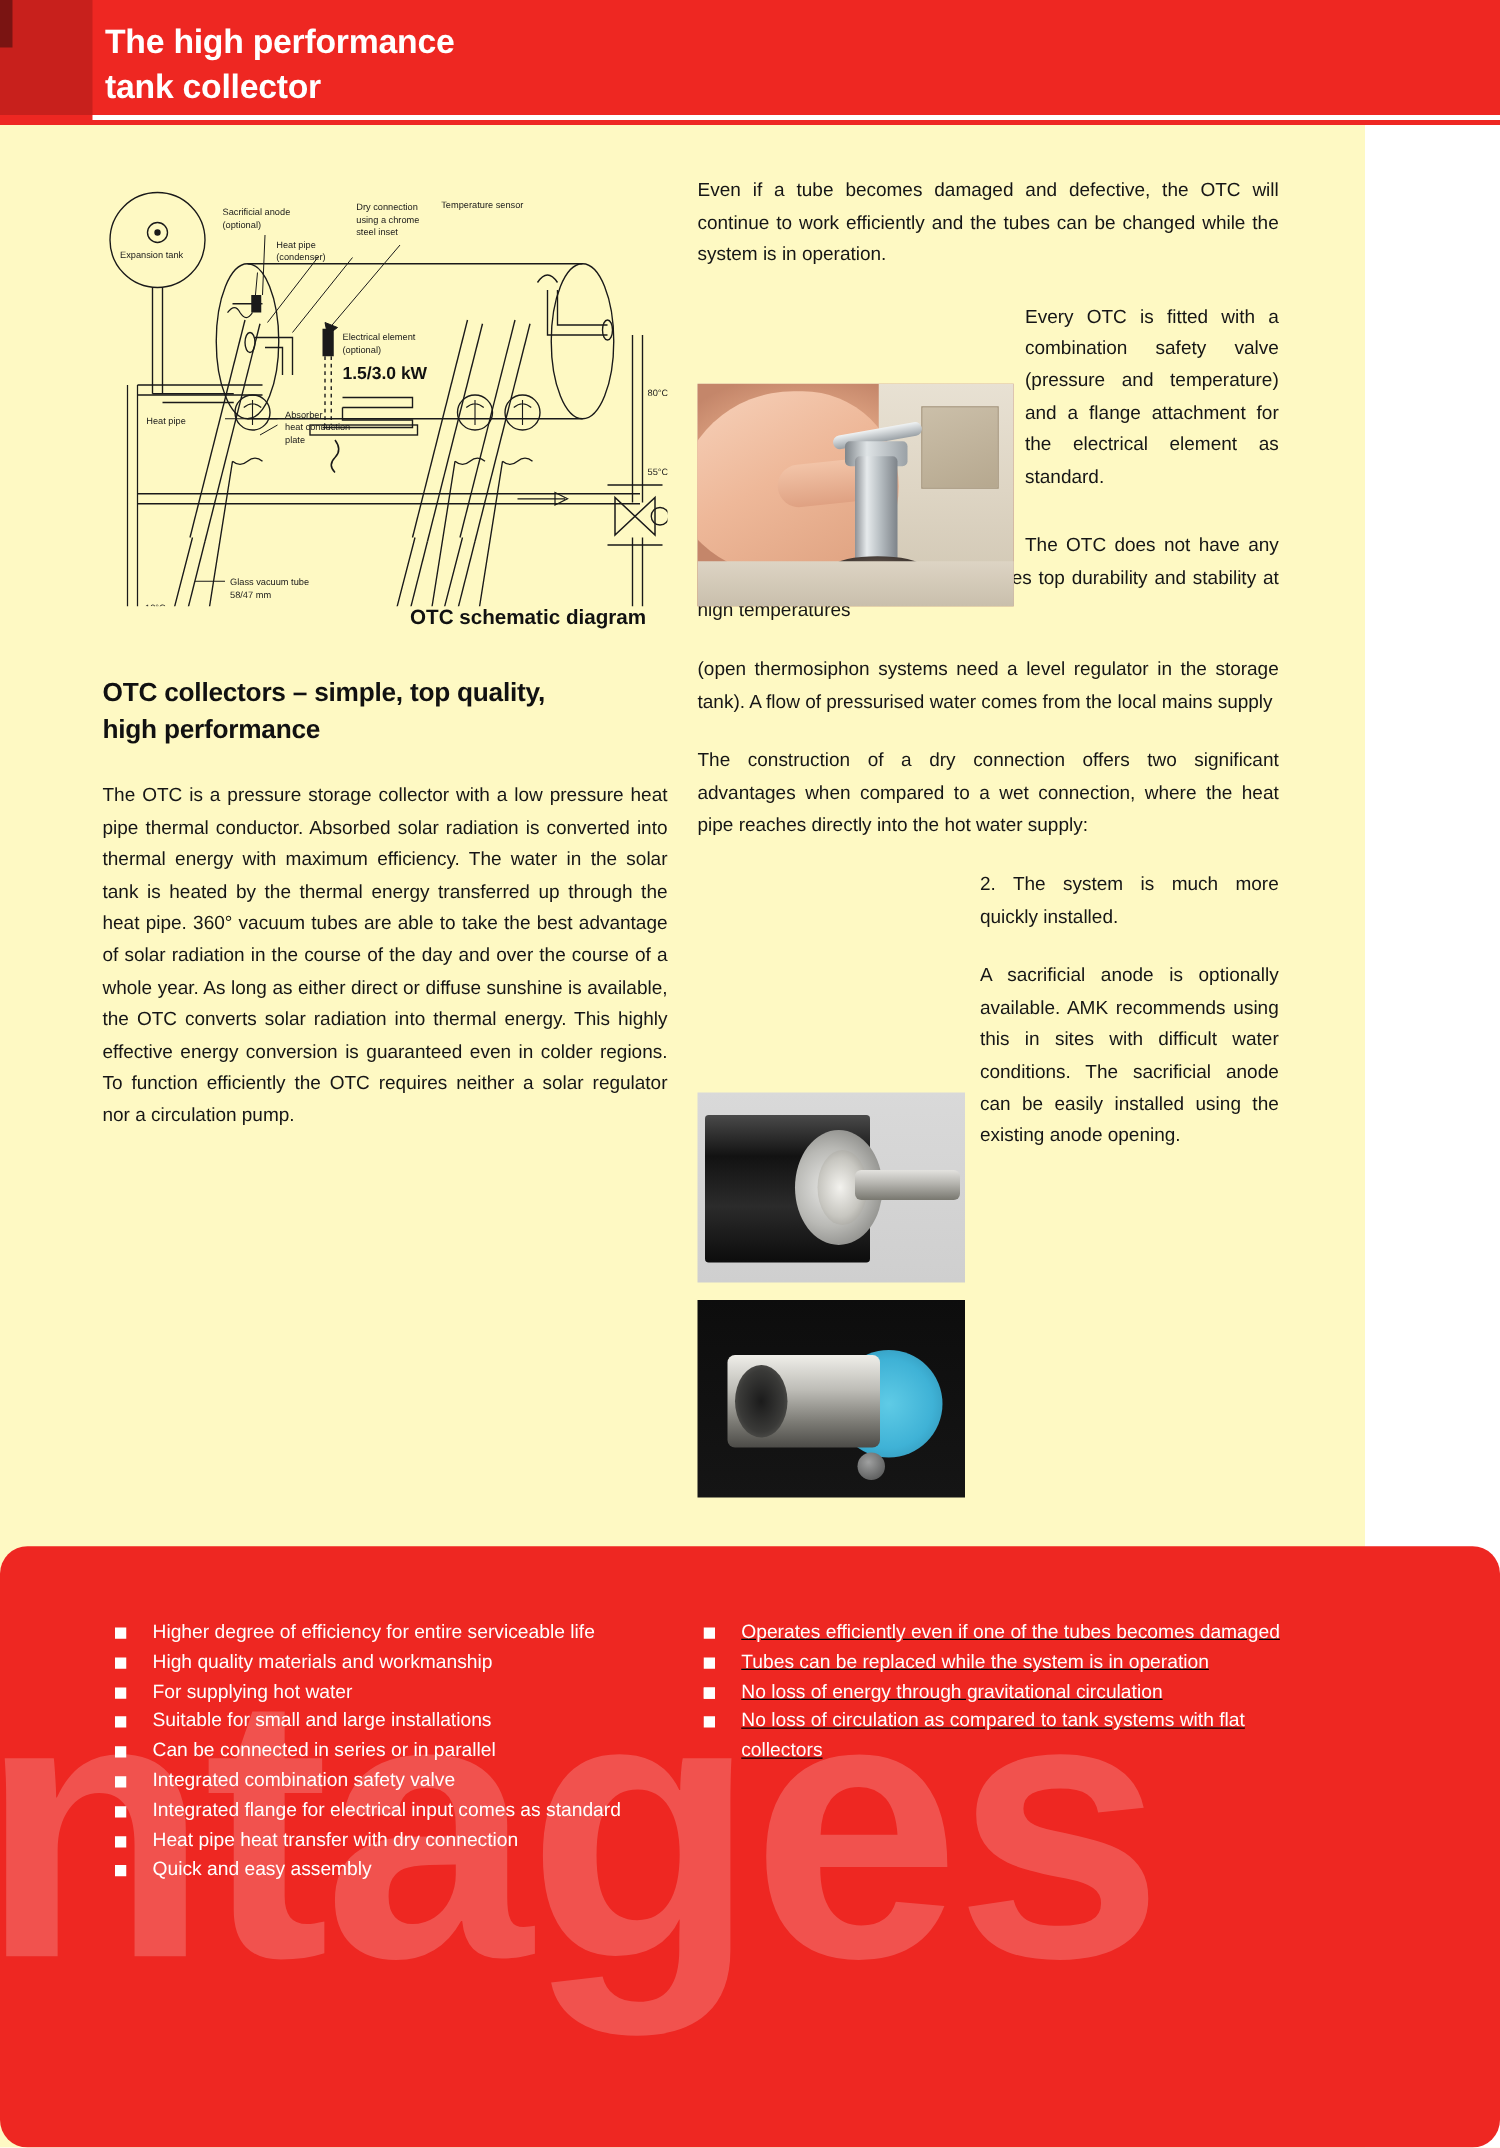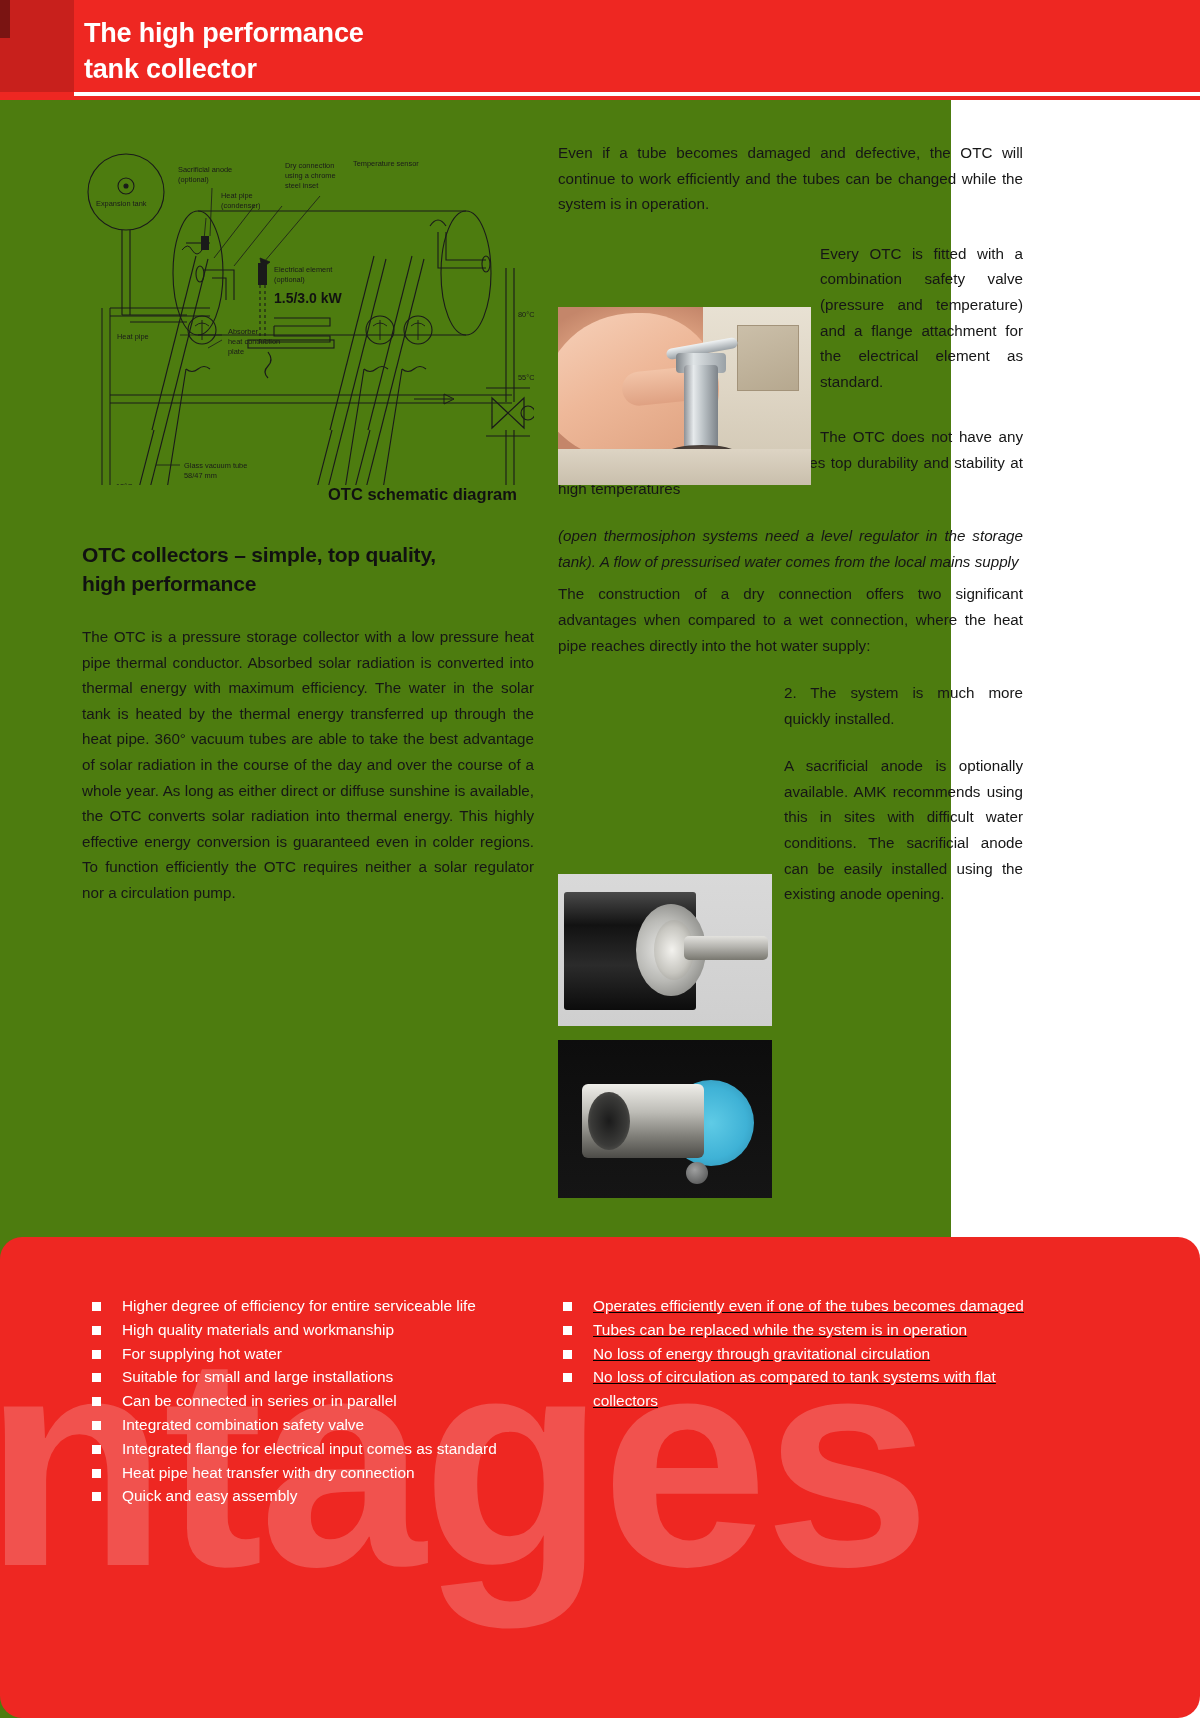--- a/index.html
+++ b/index.html
@@ -2,21 +2,21 @@
 <html><head>
 <meta charset="utf-8">
 <style>
   * { box-sizing: border-box; margin: 0; padding: 0; }
   html, body {
     width: 1200px; height: 1718px;
     background: #ffffff;
     font-family: "Liberation Sans", sans-serif;
     overflow: hidden;
   }
-  .page { position: relative; width: 951px; height: 1718px; background: #4d7c0f; }
+  .page { position: relative; width: 1092px; height: 1718px; background: #fef9c3; }
 
   
   .header {
     position: absolute; left: 0; top: 0; width: 1200px; height: 100px;
     background: #ee2722;
   }
   .header .notch {
     position: absolute; left: 0; top: 0; width: 74px; height: 92px;
     background: #c8201c;
   }
@@ -348,21 +348,21 @@
   </div>
 
   <div class="col-right">
     <p class="body" style="margin-bottom:24px;">Even if a tube becomes damaged and defective, the OTC will continue to work efficiently and the tubes can be changed while the system is in operation.</p>
 
     <div style="position:relative;">
       <div style="float:left; width:262px; height:184px;"></div>
       <p class="body" style="margin-bottom:30px;">Every OTC is fitted with a combination safety valve (pressure and temperature) and a flange attachment for the electrical element as standard.</p>
       <p class="body" style="margin-bottom:22px;">The OTC does not have any mechanical components – this ensures top durability and stability at high temperatures</p>
       <div style="clear:both;"></div>
-      <p class="body" style="margin-bottom:7px;font-style:italic;">(open thermosiphon systems need a level regulator in the storage tank). A flow of pressurised water comes from the local mains supply</p>
+      <p class="body" style="margin-bottom:22px;">(open thermosiphon systems need a level regulator in the storage tank). A flow of pressurised water comes from the local mains supply</p>
     </div>
 
     <p class="body" style="margin-bottom:22px;">The construction of a dry connection offers two significant advantages when compared to a wet connection, where the heat pipe reaches directly into the hot water supply:</p>
 
 
     <div style="position:relative;">
       <div style="float:left; width:226px; height:332px;"></div>
       <p class="body" style="margin-bottom:22px;">2. The system is much more quickly installed.</p>
       <p class="body last">A sacrificial anode is optionally available. AMK recommends using this in sites with difficult water conditions. The sacrificial anode can be easily installed using the existing anode opening.</p>
       <div style="clear:both;"></div>

